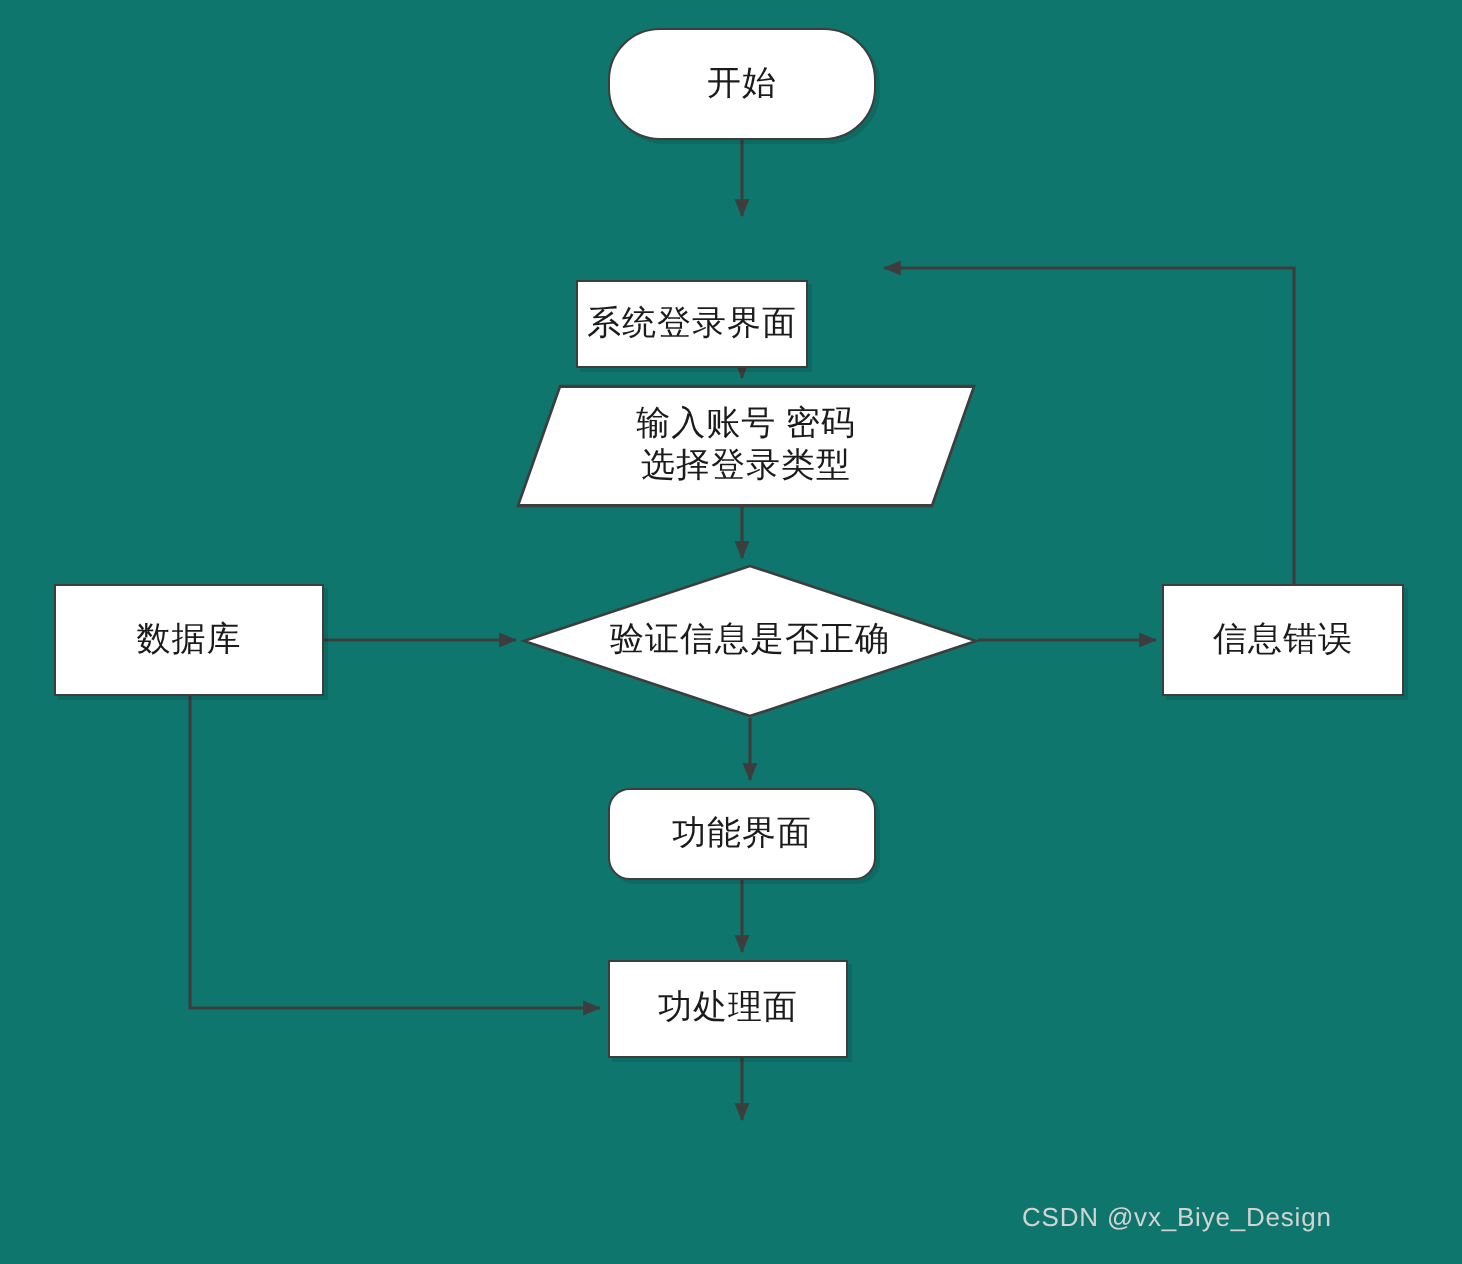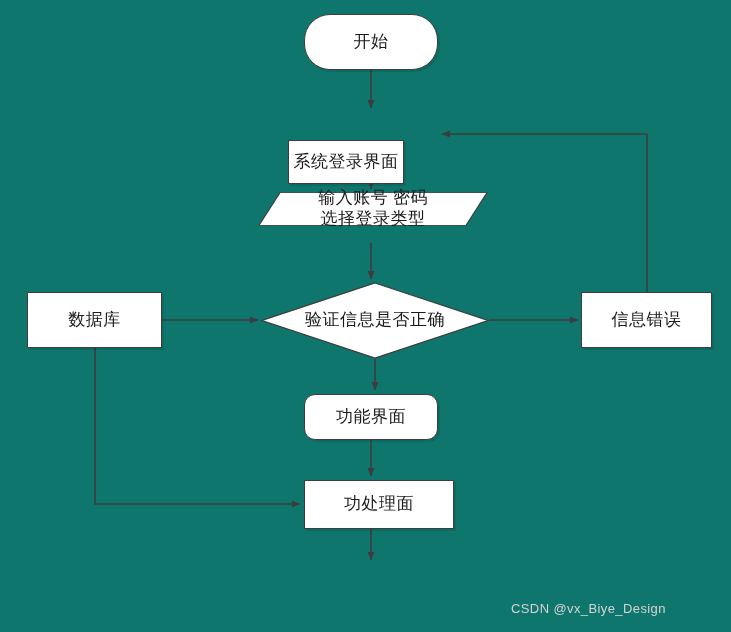--- a/index.html
+++ b/index.html
@@ -109,47 +109,47 @@
   </svg>
 
   <div class="node stadium" style="left:304px; top:14px; width:134px; height:56px;">
     <span class="label">开始</span>
   </div>
 
   <div class="node rect" style="left:288px; top:112px; width:116px; height:44px;margin-top:28px;">
     <span class="label">系统登录界面</span>
   </div>
 
-  <div class="node shapeless" style="left:258px; top:192px; width:230px; height:34px;">
+  <div class="node shapeless" style="left:258px; top:192px; width:230px; height:62px;">
     <svg class="shape-svg" viewBox="0 0 230 51" preserveAspectRatio="none" xmlns="http://www.w3.org/2000/svg">
       <polygon points="22,1 229,1 208,50 1,50" fill="#ffffff" stroke="#3d3d3d" stroke-width="1.3"></polygon>
     </svg>
     <span class="label">输入账号 密码
 选择登录类型</span>
   </div>
 
   <div class="node shapeless" style="left:261px; top:282px; width:228px; height:77px;align-items:center;">
     <svg class="shape-svg" viewBox="0 0 228 77" preserveAspectRatio="none" xmlns="http://www.w3.org/2000/svg">
       <polygon points="114,1 227,38.5 114,76 1,38.5" fill="#ffffff" stroke="#3d3d3d" stroke-width="1.3"></polygon>
     </svg>
     <span class="label">验证信息是否正确</span>
   </div>
 
   <div class="node rect" style="left:27px; top:292px; width:135px; height:56px;">
     <span class="label">数据库</span>
   </div>
 
-  <div class="node rect" style="left:581px; top:292px; width:131px; height:56px;">
+  <div class="node rect" style="left:581px; top:292px; width:121px; height:56px;">
     <span class="label">信息错误</span>
   </div>
 
   <div class="node rect" style="left:304px; top:394px; width:134px; height:46px;border-radius:11px;">
     <span class="label">功能界面</span>
   </div>
 
-  <div class="node rect" style="left:304px; top:480px; width:150px; height:49px;">
+  <div class="node rect" style="left:304px; top:480px; width:120px; height:49px;">
     <span class="label">功处理面</span>
   </div>
 
 
   <div class="watermark" style="left:511px; top:601px;">CSDN @vx_Biye_Design</div>
 
 </div>
 
 </body></html>

